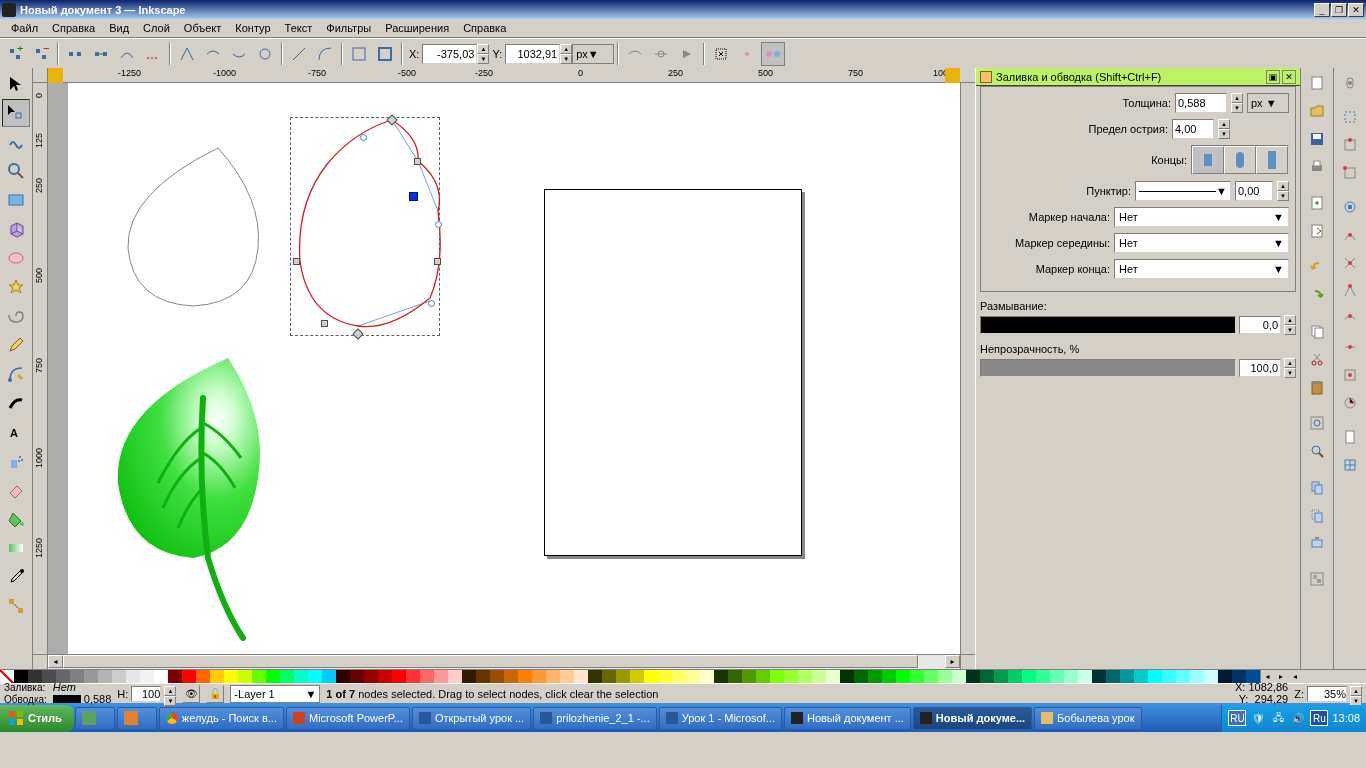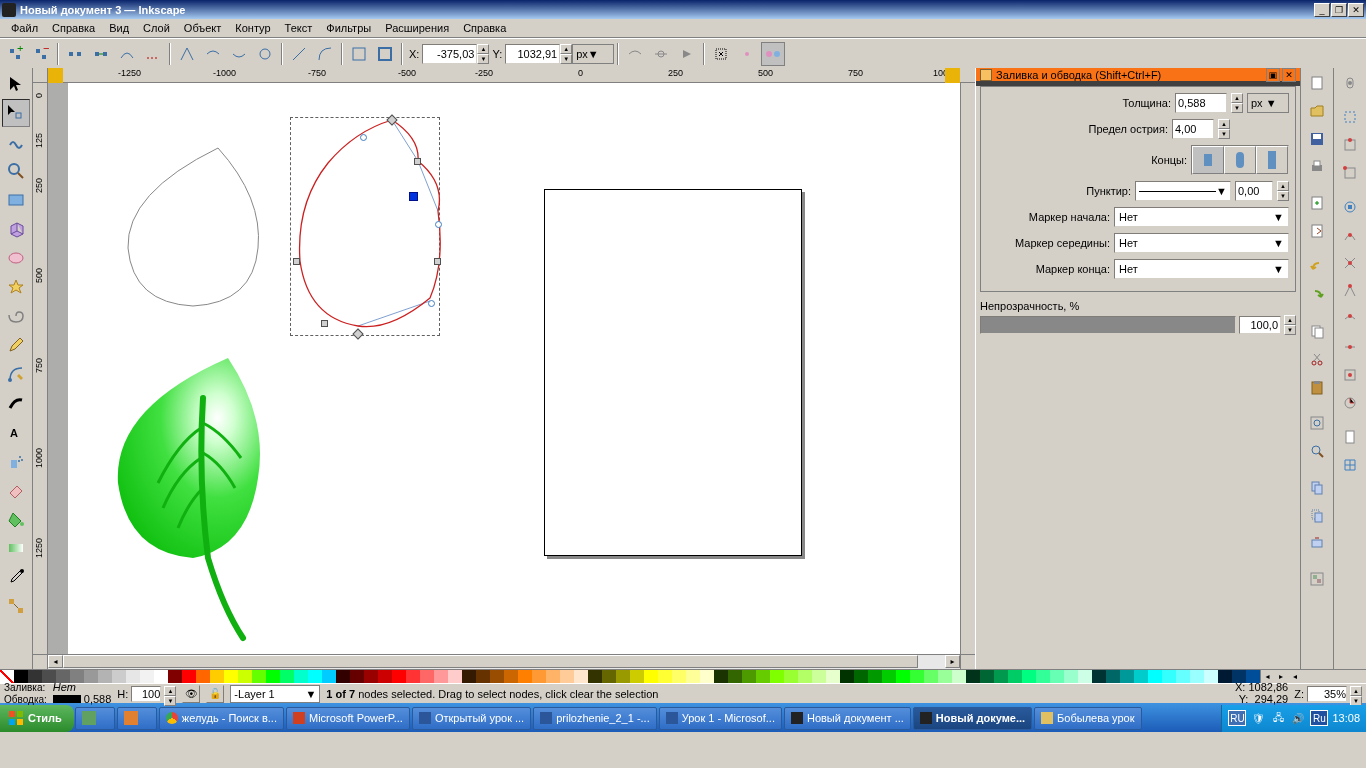--- a/index.html
+++ b/index.html
@@ -32,21 +32,21 @@
 .canvas-inner { position:absolute; inset:0; background:#adadab; }
 .page-rect { position:absolute; left:496px; top:106px; width:258px; height:367px; background:#fff; border:1px solid #000; box-shadow: 3px 3px 0 #888;}
 .scroll-v-right { width:15px; background:#d4d0c8; border-left:1px solid #808080;}
 .scroll-h-row { height:15px; display:flex;}
 .scroll-h-spacer { width:15px; background:#d4d0c8; border-top:1px solid #808080; border-right:1px solid #808080;}
 .scroll-h-track { flex:1; background:#e8e8e8; border-top:1px solid #808080; position:relative;}
 .scroll-h-thumb { position:absolute; left:15px; top:0; height:13px; width:855px; background:#d4d0c8; border:1px solid #fff; border-right-color:#808080; border-bottom-color:#808080;}
 .sbtn-arr { width:15px; height:13px; background:#d4d0c8; border:1px solid #fff; border-right-color:#808080; border-bottom-color:#808080; position:absolute; top:0; display:flex; align-items:center; justify-content:center; font-size:8px;}
 .scroll-h-corner { width:15px; background:#d4d0c8; border-top:1px solid #808080; border-left:1px solid #808080;}
 .dock-right { width:325px; background:#d4d0c8; border-left:1px solid #fff; display:flex; flex-direction:column; }
-.dock-title { height:18px; background:#f97316; border-bottom:5px solid #404040; display:flex; align-items:center; padding: 0 4px; }
+.dock-title { height:18px; background:#bef264; border-bottom:1px solid #404040; display:flex; align-items:center; padding: 0 4px; }
 .dock-title .brush-icon { width:12px; height:12px; margin-right:4px; background:#f8c060; border:1px solid #806030; }
 .dock-title .dtitle { flex:1;}
 .dock-title .dbtn { width:14px; height:14px; border:1px solid #808080; margin-left:2px; display:flex; align-items:center; justify-content:center; cursor:pointer; font-size:9px;}
 .dock-tabs { display:flex; padding:6px 4px 4px; gap:2px;}
 .dock-tab { padding: 3px 6px; background:#d4d0c8; border:1px solid #808080; border-bottom:none; display:flex; align-items:center; gap:3px; cursor:pointer;}
 .dock-tab.active { background:#e8e8e8;}
 .dock-body { border:1px solid #808080; margin: 0 4px; background:#d4d0c8; padding:6px;}
 .form-row { display:flex; align-items:center; justify-content:flex-end; margin-bottom:6px; gap:4px;}
 .form-label { text-align:right; flex:1; }
 .num-input { width:52px; height:20px; border:1px inset #d4d0c8; background:#fff; padding:0 2px; text-align:left;}
@@ -524,20 +524,31 @@
         <div class="wide-select">
             <span>Нет</span>
             <span>▼</span>
           </div>
       </div>
       <div class="form-row">
         <span class="form-label">Маркер конца:</span>
         <div class="wide-select">
             <span>Нет</span>
             <span>▼</span>
+          </div>
+      </div>
+    </div>
+    <div class="slider-section">
+      <span class="slabel">Размывание:</span>
+      <div class="slider-row">
+        <div class="slider-track"></div>
+        <input class="slider-val" value="0,0" style="">
+        <div class="spinner">
+            <div>▲</div>
+            <div>▼</div>
           </div>
       </div>
     </div>
     <div class="slider-section">
       <span class="slabel">Непрозрачность, %</span>
       <div class="slider-row">
         <div class="slider-track" style="background:#888"></div>
         <input class="slider-val" value="100,0" style="">
         <div class="spinner">
             <div>▲</div>

